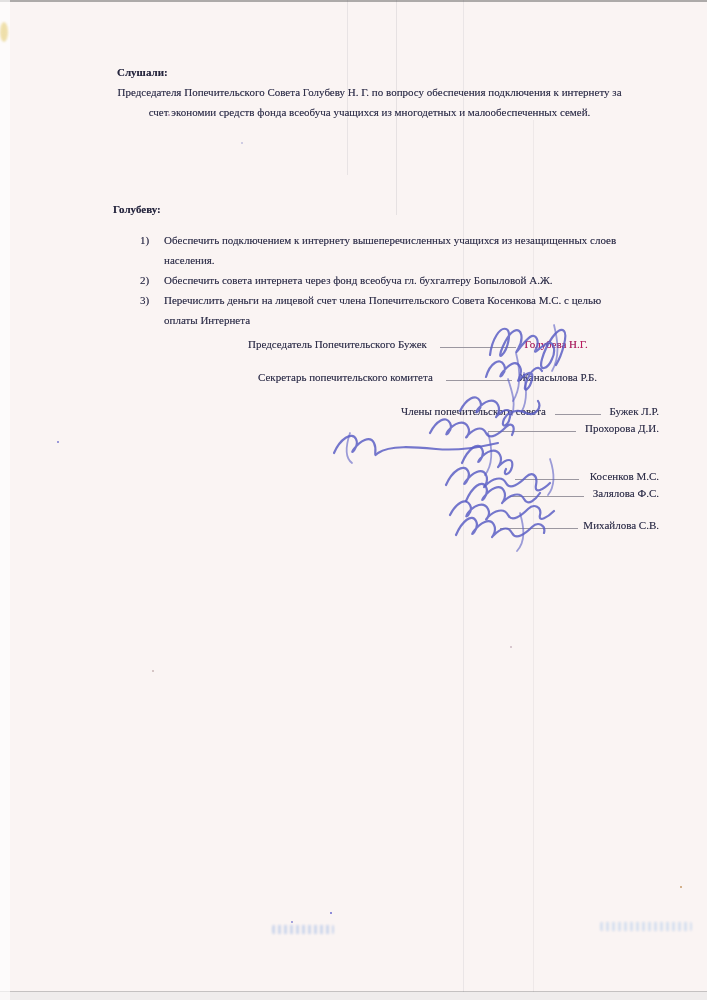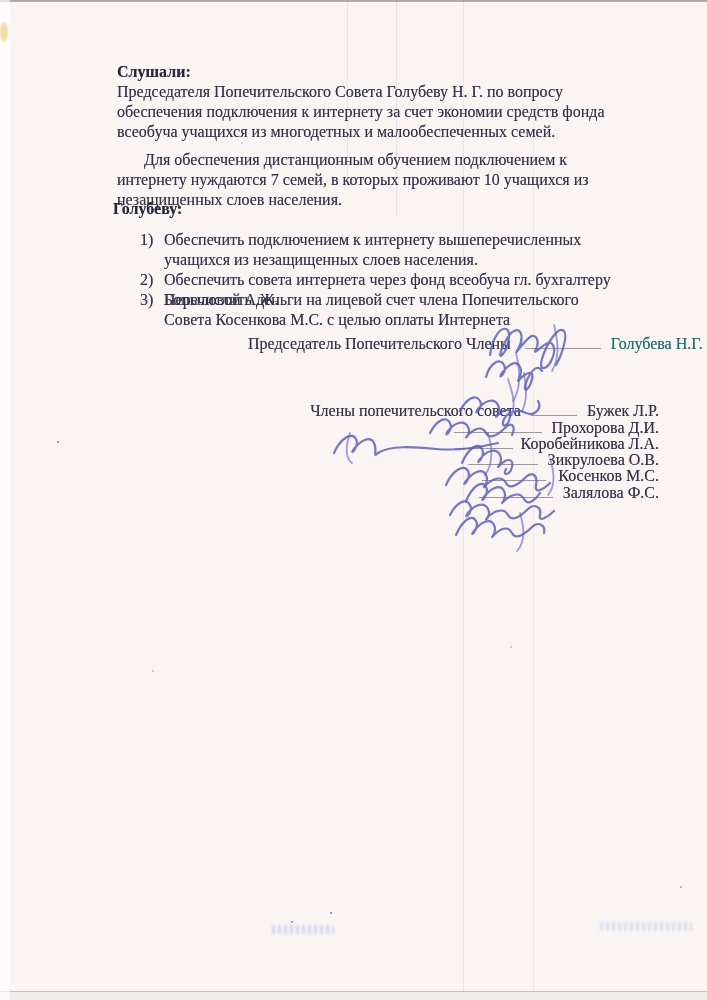--- a/index.html
+++ b/index.html
@@ -10,24 +10,24 @@
   }
   
   .edge-top{position:absolute;left:0;top:0;width:707px;height:2px;background:rgba(80,80,80,.45);}
   .edge-bottom{position:absolute;left:0;top:991px;width:707px;height:9px;background:#efecec;border-top:1px solid #c4c1c1;}
   .edge-left{position:absolute;left:0;top:0;width:10px;height:100%;background:rgba(255,255,255,.65);}
   .crease{position:absolute;width:1px;background:rgba(90,90,110,.12);}
   .spot-yellow{position:absolute;left:0px;top:22px;width:8px;height:20px;background:#e9d489;opacity:.7;border-radius:50%;filter:blur(1px);}
   .speck{position:absolute;width:2px;height:2px;border-radius:50%;}
   .smudge{position:absolute;filter:blur(1.2px);border-radius:2px;}
   
-  .t{position:absolute;color:#32324a;font-size:16px;line-height:20px;
+  .t{position:absolute;color:#32324a;font-size:11px;line-height:20px;
      text-shadow:0 0 .4px rgba(50,50,90,.55);}
   .hd{font-weight:bold;color:#26263c;}
-  .para{width:505px;text-align:left;}
+  .para{width:505px;text-align:center;}
   .indent{text-indent:27px;}
   .li{display:flex;width:482px;}
   .li .num{flex:0 0 24px;}
   .li .litxt{flex:1;font-family:Liberation Serif, serif;}
   .sigrow{position:absolute;white-space:nowrap;}
   .sigline{display:inline-block;border-bottom:1px solid #9b97a0;height:13px;vertical-align:baseline;}
   .mrow{position:absolute;right:48px;white-space:nowrap;text-align:right;}
   .ink{position:absolute;left:310px;top:315px;width:360px;height:240px;}
   .ink path{fill:none;stroke:#5c5fc4;stroke-width:2.2;stroke-linecap:round;stroke-linejoin:round;opacity:.85;}
   .ink path.lt{stroke-width:1.8;opacity:.6;}
@@ -51,68 +51,68 @@
   <div class="speck" style="left:291px;top:921px;background:#8888d6"></div>
   <div class="speck" style="left:152px;top:670px;background:#c9b6b6"></div>
   <div class="speck" style="left:510px;top:646px;background:#cdb9c2"></div>
   <div class="speck" style="left:241px;top:142px;background:#9a9ad0;opacity:.6"></div>
   <div class="speck" style="left:680px;top:886px;background:#c79b6a"></div>
   <div class="smudge" style="left:272px;top:925px;width:62px;height:9px;background:repeating-linear-gradient(90deg,rgba(120,160,225,.35) 0 3px,transparent 3px 6px)"></div>
   <div class="smudge" style="left:600px;top:922px;width:92px;height:9px;background:repeating-linear-gradient(90deg,rgba(120,170,230,.28) 0 3px,transparent 3px 6px)"></div>
 
   <div class="t hd" style="left:117px;top:62px">Слушали:</div>
   <div class="t para" style="left:117px;top:82px">Председателя Попечительского Совета Голубеву Н. Г. по вопросу обеспечения подключения к интернету за счет экономии средств фонда всеобуча учащихся из многодетных и малообеспеченных семей.</div>
-  <div class="t para indent" style="left:117px;top:150px">Для  обеспечения дистанционным обучением подключением к интернету нуждаются 7 семей, в которых проживают 10 учащихся из незащищенных слоев населения.</div>
 
   <div class="t hd" style="left:113px;top:199px">Голубеву:</div>
 
   <div class="t li" style="left:140px;top:230px">
     <span class="num">1)</span>
     <span class="litxt">Обеспечить подключением к интернету вышеперечисленных учащихся из незащищенных слоев населения.</span>
   </div>
   <div class="t li" style="left:140px;top:270px">
     <span class="num">2)</span>
     <span class="litxt">Обеспечить совета интернета через фонд всеобуча гл. бухгалтеру Бопыловой А.Ж.</span>
   </div>
   <div class="t li" style="left:140px;top:290px">
     <span class="num">3)</span>
     <span class="litxt">Перечислить деньги на лицевой счет члена Попечительского Совета Косенкова М.С. с целью оплаты Интернета</span>
   </div>
 
   <div class="t sigrow" style="left:248px;top:334px">
-    <span>Председатель Попечительского Члены</span>
+    <span>Председатель Попечительского Бужек</span>
     <span class="sigline" style="width:76px;margin:0 6px 0 10px"></span>
-    <span style="color:#0f766e">Голубева Н.Г.</span>
+    <span style="color:#be185d">Голубева Н.Г.</span>
   </div>
 
+  <div class="t sigrow" style="left:258px;top:367px">
+    <span>Секретарь попечительского комитета</span>
+    <span class="sigline" style="width:66px;margin:0 5px 0 10px"></span>
+    <span>Жанасылова Р.Б.</span>
+  </div>
 
   <div class="t mrow" style="top:418px">
     <span class="sigline" style="width:88px;margin:0 6px"></span>
     <span>Прохорова Д.И.</span>
   </div>
   <div class="t mrow" style="top:401px">
     <span>Члены попечительского совета</span>
     <span class="sigline" style="width:46px;margin:0 6px"></span>
     <span>Бужек Л.Р.</span>
   </div>
-  <div class="t mrow" style="top:434px">
-    <span class="sigline" style="width:58px;margin:0 4px"></span>
-    <span>Коробейникова Л.А.</span>
-  </div>
-  <div class="t mrow" style="top:450px">
-    <span class="sigline" style="width:70px;margin:0 6px"></span>
-    <span>Зикрулоева О.В.</span>
-  </div>
   <div class="t mrow" style="top:466px">
     <span class="sigline" style="width:64px;margin:0 8px"></span>
     <span>Косенков М.С.</span>
   </div>
   <div class="t mrow" style="top:483px">
     <span class="sigline" style="width:74px;margin:0 6px"></span>
     <span>Залялова Ф.С.</span>
+  </div>
+  <div class="t mrow" style="top:515px">
+    <span class="sigline" style="width:78px;margin:0 3px"></span>
+    <span>Михайлова С.В.</span>
   </div>
 
   <svg class="ink" viewBox="0 0 360 240" aria-hidden="true">
     <path d="M180,40 C182,24 190,12 196,14 C202,16 198,34 192,40 C186,46 196,20 204,16 C212,12 214,24 208,34 C202,44 214,26 220,22 C226,18 230,26 226,34 C222,42 232,30 238,28 C244,26 246,36 242,44 C238,54 228,58 232,44 C236,30 248,10 254,16 C258,20 252,40 246,50"></path>
     <path class="lt" d="M244,10 C248,26 250,42 242,56"></path>
     <path d="M176,62 C180,48 190,42 194,50 C198,58 186,66 192,58 C198,50 206,44 210,52 C214,60 204,70 210,64 C216,58 224,54 222,64 C220,74 212,80 216,68 C220,56 228,48 232,56"></path>
     <path class="lt" d="M206,38 C210,54 212,72 203,86"></path>
     <path d="M150,96 C156,84 166,78 170,86 C174,94 162,102 168,94 C174,86 184,82 188,90 C192,98 182,106 188,100 C194,94 202,92 200,102 C198,112 190,114 194,104 C198,96 208,94 216,98 C226,102 232,92 228,86"></path>
     <path class="lt" d="M198,64 C202,76 206,88 202,100 M214,58 C216,72 218,84 212,96"></path>
     <path d="M120,118 C126,106 136,100 140,108 C144,116 132,124 138,116 C144,108 154,104 158,112 C162,120 152,126 158,120 C164,114 172,110 176,118 C180,126 190,118 196,112 C202,106 206,112 202,120"></path>

